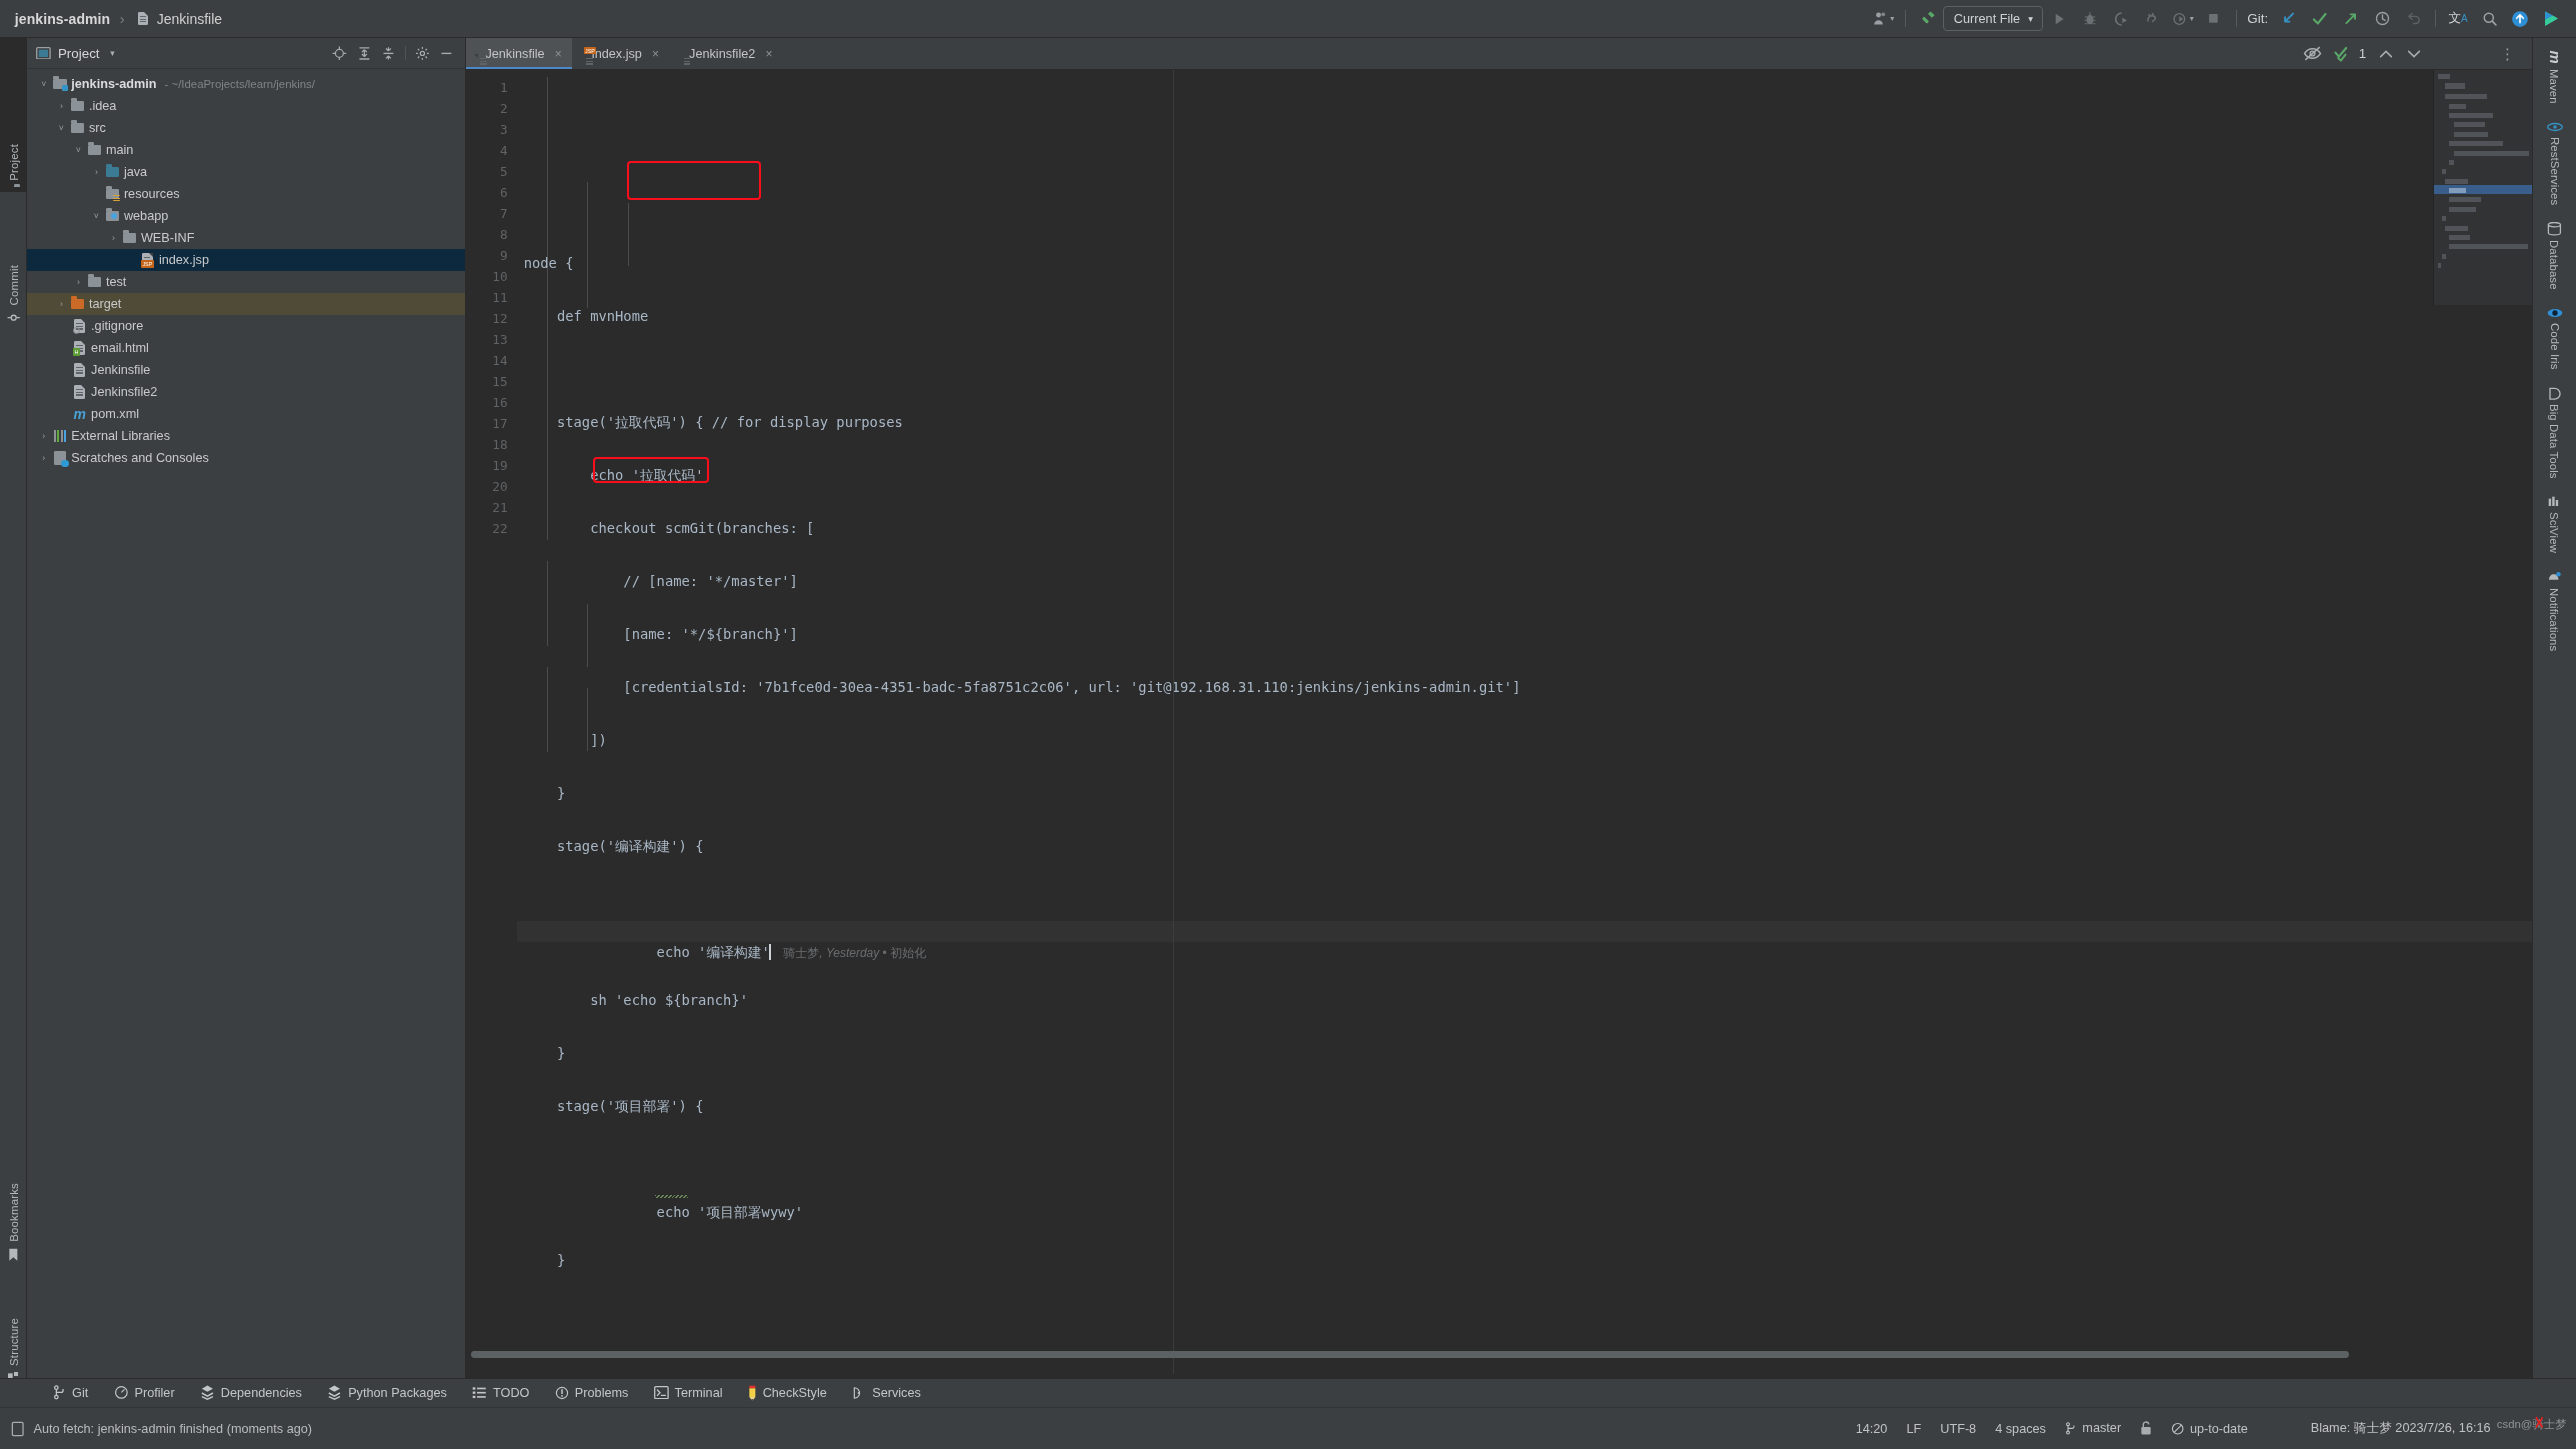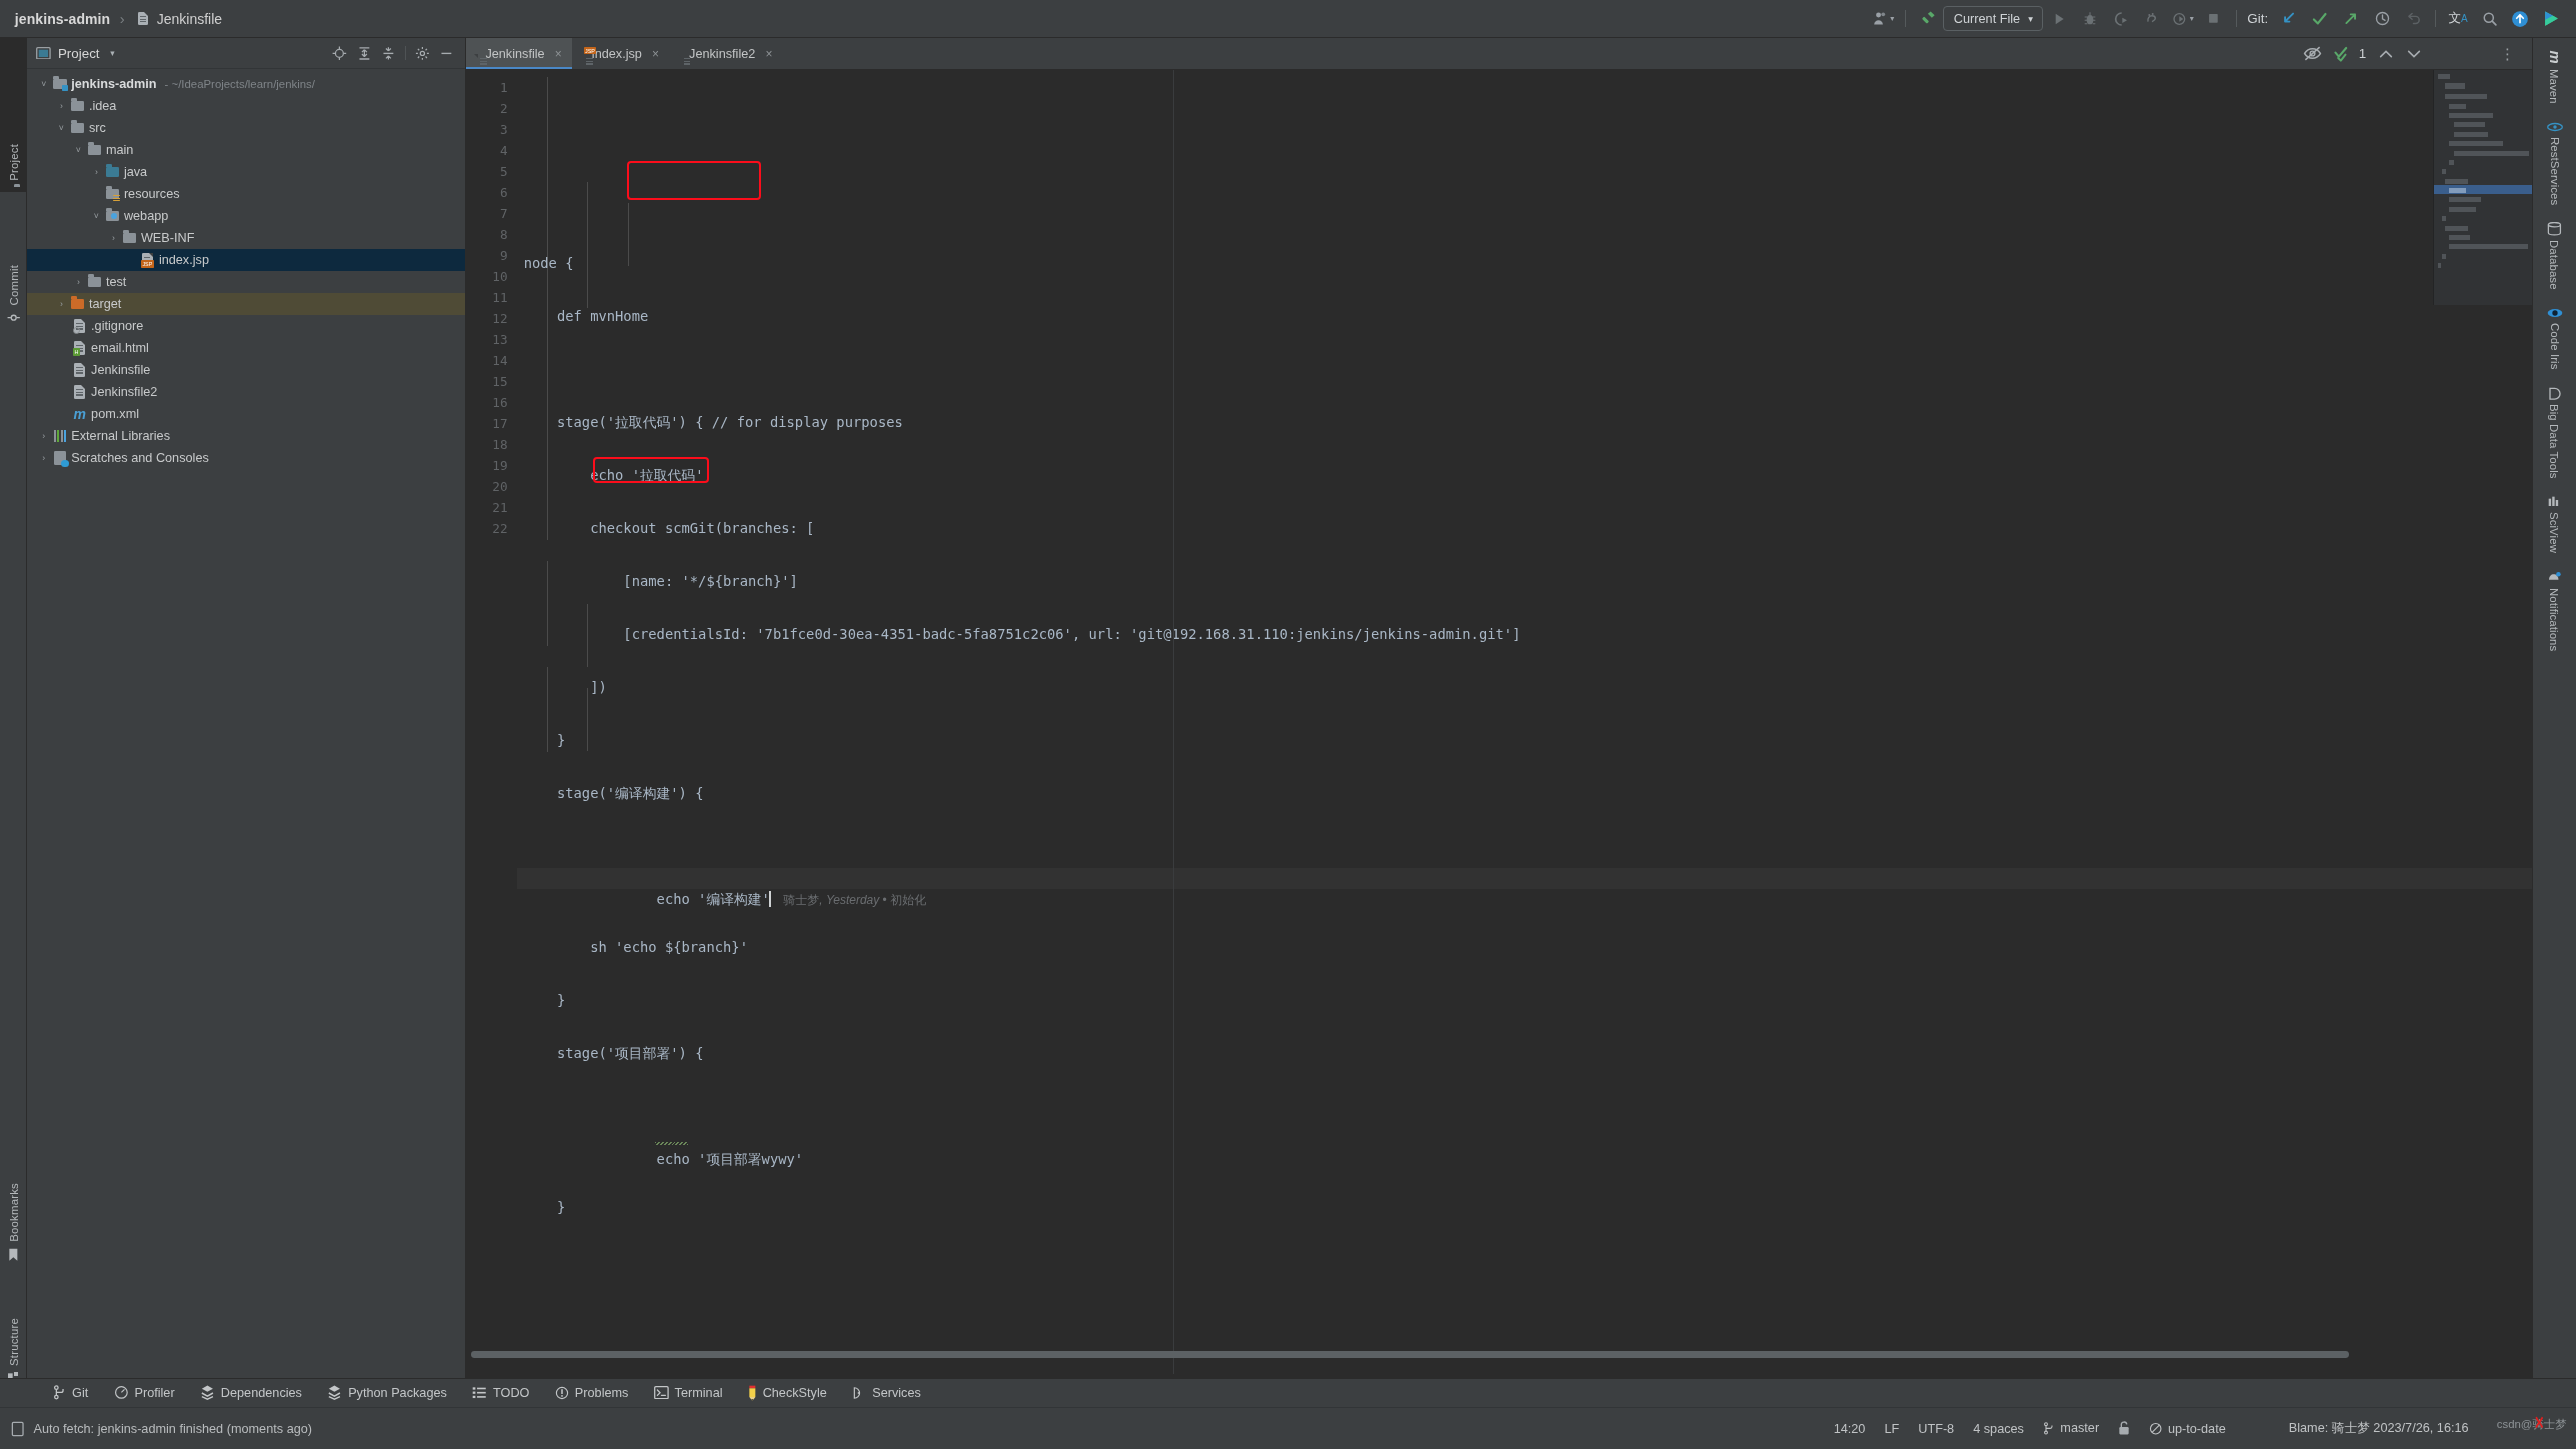--- a/index.html
+++ b/index.html
@@ -644,20 +644,21 @@
       <div class="indentguide" style="left:70px; top:527px; height:63px;"></div>
       <div class="indentguide" style="left:70px; top:611px; height:63px;"></div>
       <div class="indentguide" style="left:111px; top:126px; height:63px;"></div>
 
       <div class="cl">node {</div>
       <div class="cl">    def mvnHome</div>
       <div class="cl"></div>
       <div class="cl">    stage('拉取代码') { // for display purposes</div>
       <div class="cl">        echo '拉取代码'</div>
       <div class="cl">        checkout scmGit(branches: [</div>
+      <div class="cl">            // [name: '*/master']</div>
       <div class="cl">            [name: '*/${branch}']</div>
       <div class="cl">            [credentialsId: '7b1fce0d-30ea-4351-badc-5fa8751c2c06', url: 'git@192.168.31.110:jenkins/jenkins-admin.git']</div>
       <div class="cl">        ])</div>
       <div class="cl">    }</div>
       <div class="cl">    stage('编译构建') {</div>
 
       
       <div class="cl hl">
         <span>        echo '编译构建'</span><span class="caret"></span><span class="blame">&nbsp;&nbsp;&nbsp;&nbsp;<span class="nm">骑士梦</span>, <span>Yesterday</span> <span class="nm">•</span> <span class="nm">初始化</span></span>
       </div>
@@ -928,18 +929,18 @@
     </span>
     <span class="it">
       <span>
         <svg width="13.4" height="13.4" viewBox="0 0 24 24">
             <circle cx="12" cy="12" r="9.4" fill="none" stroke="#c0c3c5" stroke-width="2"></circle>
             <path d="M5.5 18.5 L18.5 5.5" stroke="#c0c3c5" stroke-width="2"></path>
           </svg>
       </span>
       <span>up-to-date</span>
     </span>
-    <span class="it" style="margin-right:94px;padding-left:44px;">Blame: 骑士梦 2023/7/26, 16:16</span>
+    <span class="it" style="margin-right:72px;padding-left:44px;">Blame: 骑士梦 2023/7/26, 16:16</span>
   </div>
   <span class="watermark">csdn@骑士梦</span>
   <span class="wm-red">☓</span>
 </div>
 
 
 </body></html>

